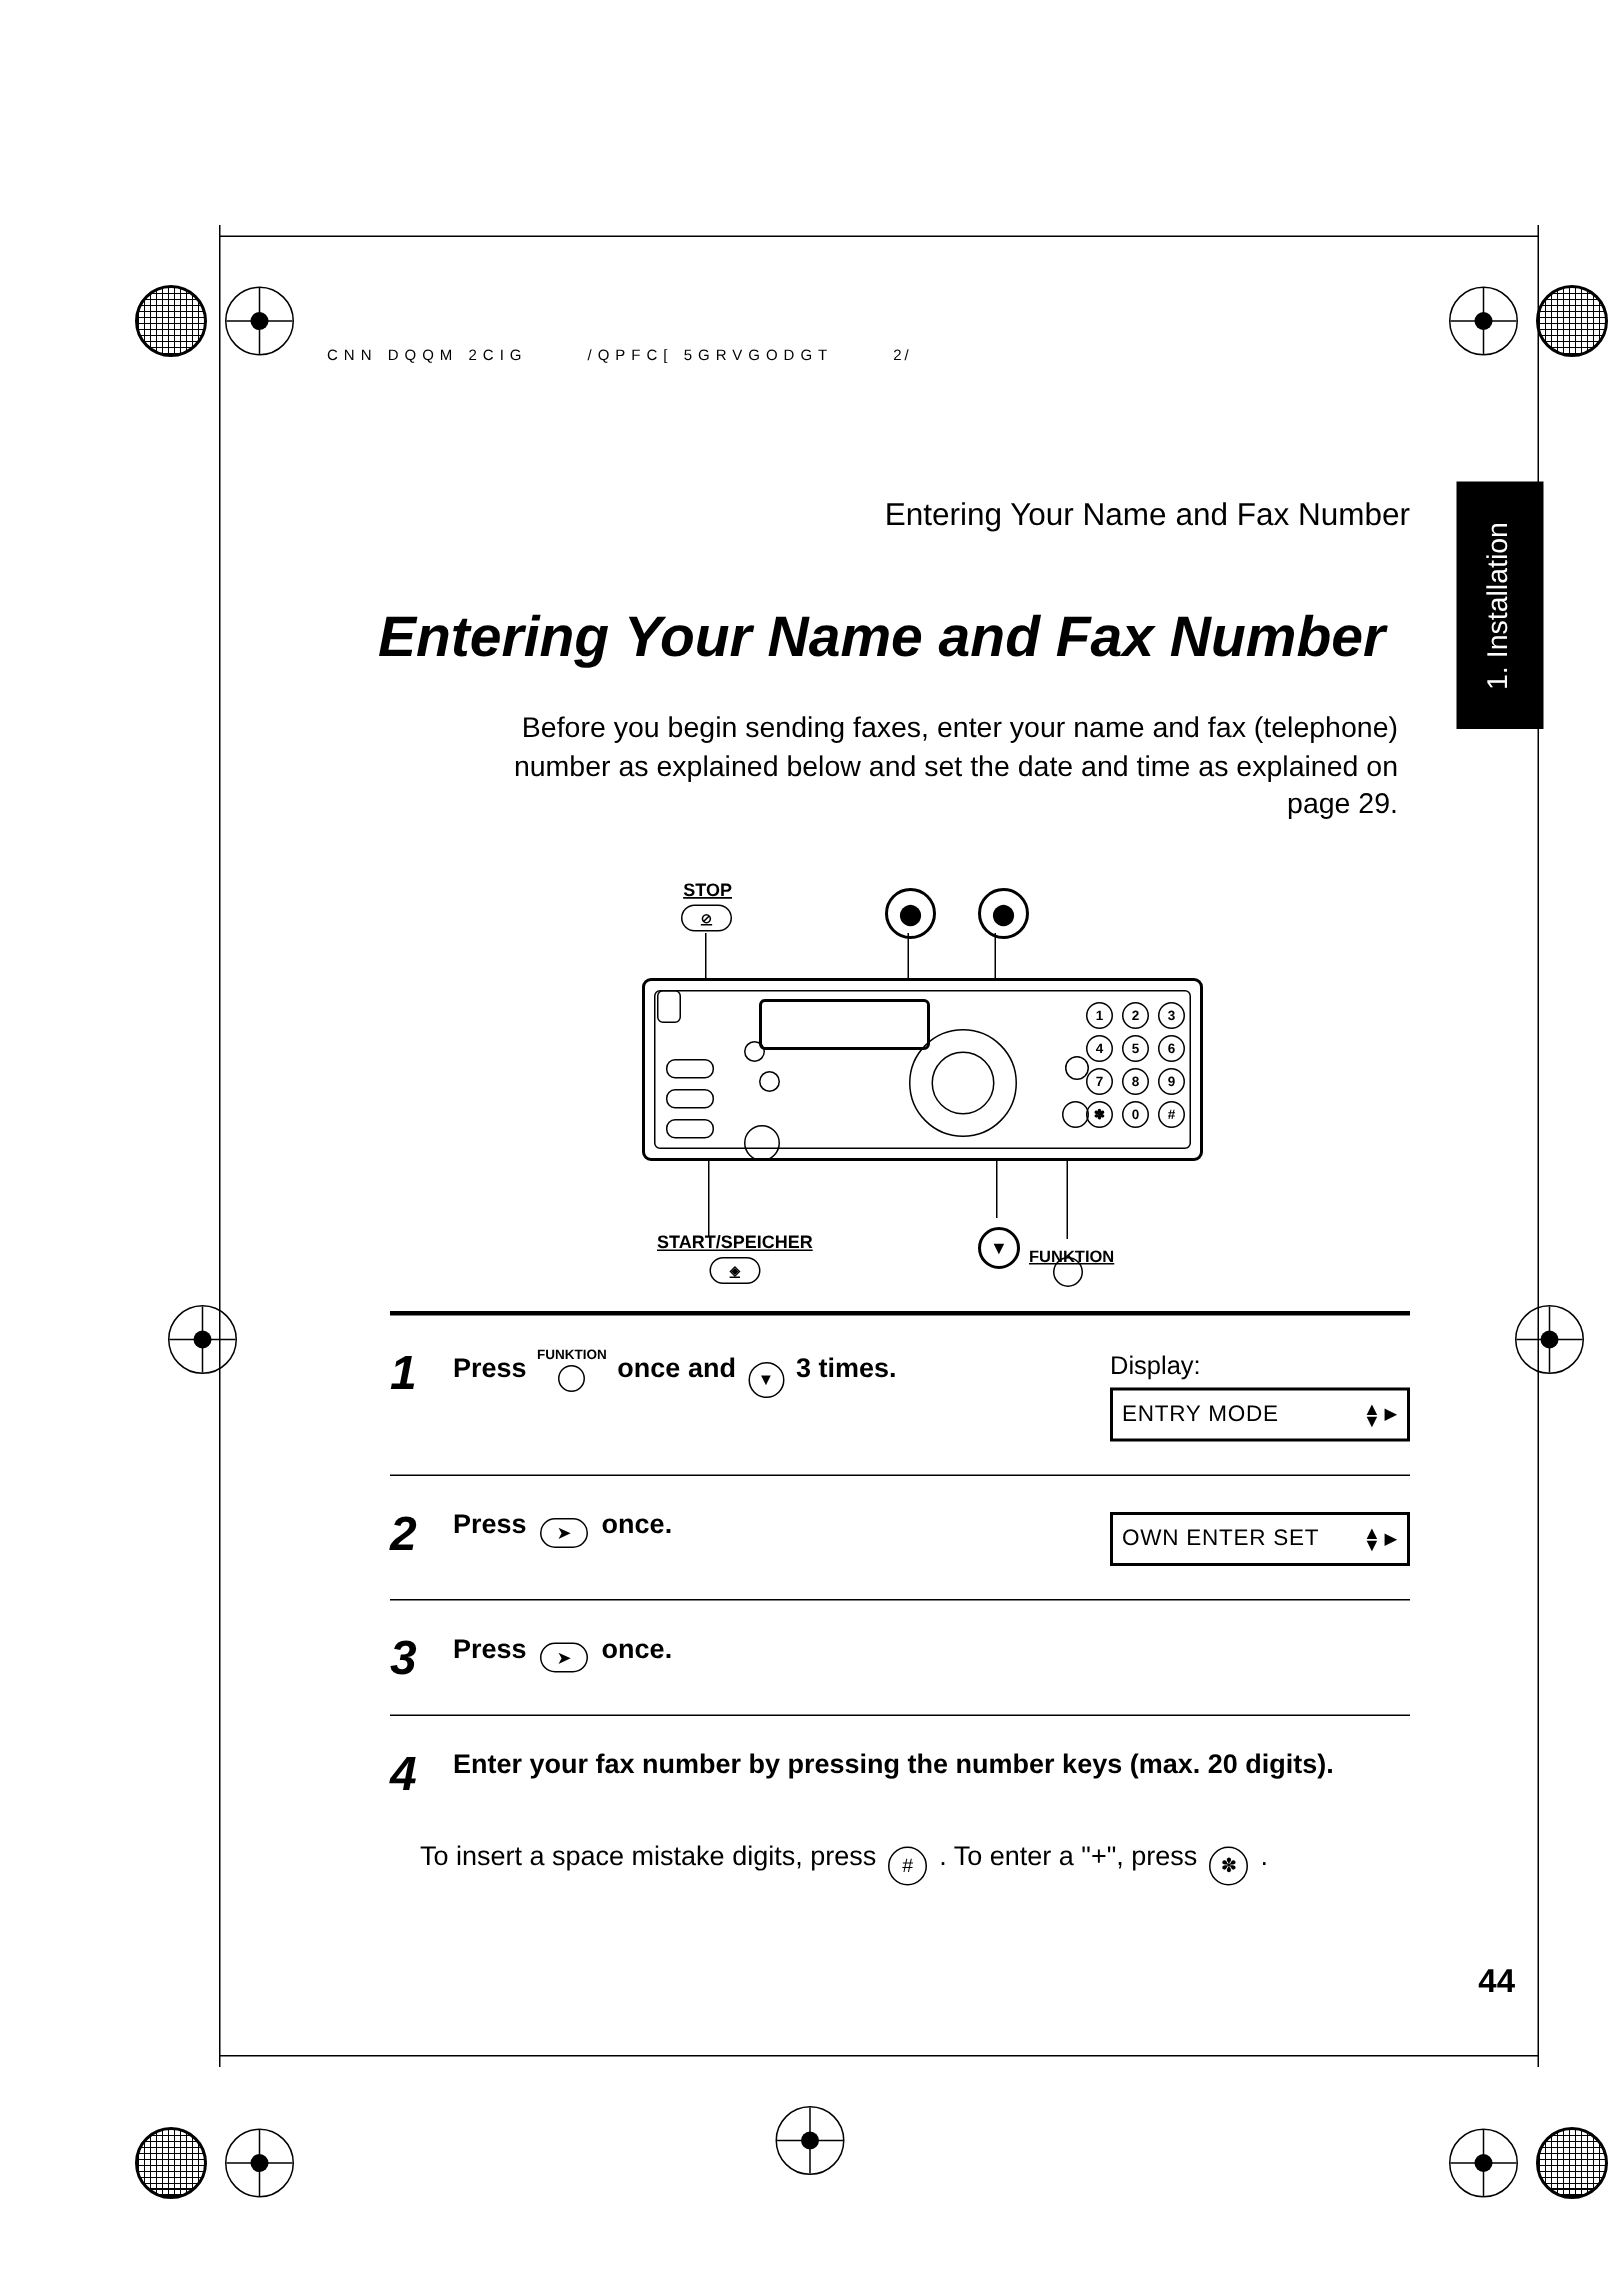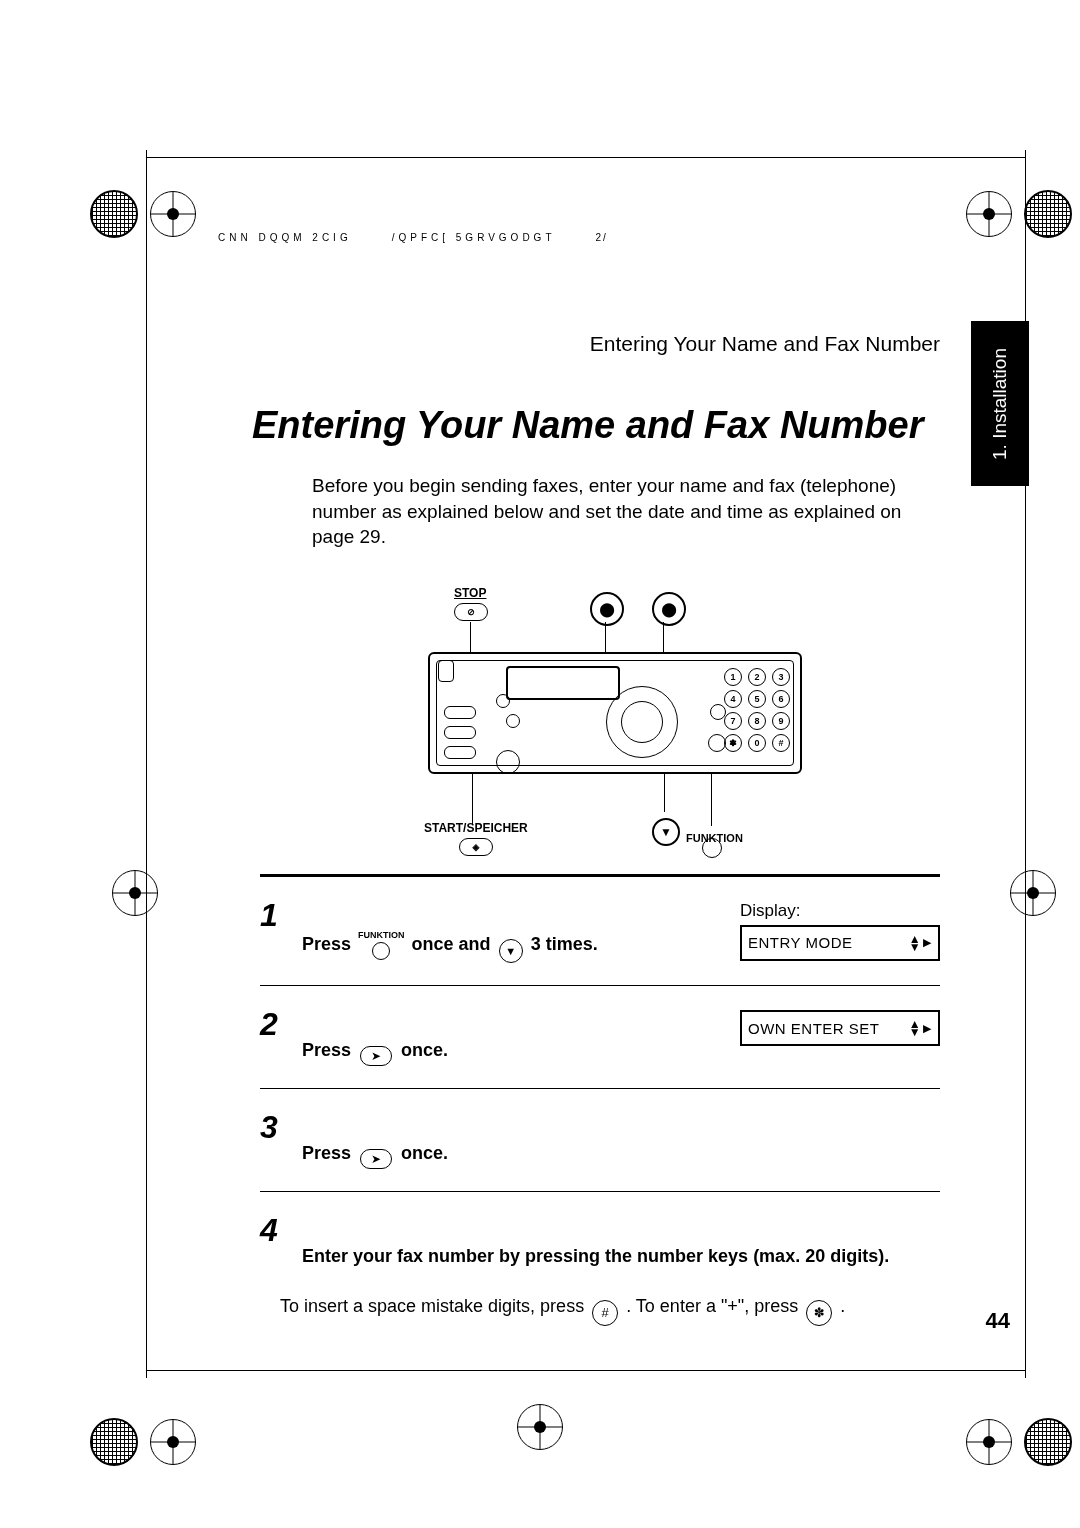--- a/index.html
+++ b/index.html
@@ -31,28 +31,28 @@
 
   
   .side-tab { position: absolute; right: 51px; top: 321px; width: 58px; height: 165px; background: #000; color: #fff; display: flex; align-items: center; justify-content: center; }
   .side-tab span { transform: rotate(-90deg); white-space: nowrap; font-size: 19px; }
 
   
   .content { position: absolute; left: 260px; top: 332px; width: 680px; }
 
   .running-head { text-align: right; font-size: 21px; margin-bottom: 48px; }
   h1.title { font-family: Arial, Helvetica, sans-serif; font-style: italic; font-weight: bold; font-size: 38px; margin: 0 0 26px 0; }
-  .para { font-size: 19px; line-height: 1.35; margin: 0 0 18px 52px; width: 620px; }
+  .para { font-size: 19px; line-height: 1.35; margin: 0 0 18px 52px; width: 620px; text-align: right; }
 
   
   .figure { position: relative; width: 450px; height: 270px; margin: 36px 0 14px 126px; }
-  .lbl { position: absolute; font-size: 12px; font-weight: bold; text-align: left; }
+  .lbl { position: absolute; font-size: 12px; font-weight: bold; text-align: right; text-decoration: underline; }
   .lbl-stop { left: 68px; top: 0; }
   .lbl-stop .btn-oval, .lbl-start .btn-oval { margin: 3px auto 0; }
-  .lbl-start { left: 38px; bottom: 0; }
+  .lbl-start { left: 52px; bottom: 0; }
   .lbl-funk { left: 300px; bottom: 12px; font-size: 11px; }
   .btn-oval { width: 32px; height: 16px; border: 1.5px solid #000; border-radius: 10px; display: flex; align-items: center; justify-content: center; font-size: 9px; background: #fff; }
   .btn-arrows { position: absolute; top: 6px; display: flex; gap: 28px; left: 204px; }
   .arrow-btn { width: 30px; height: 30px; border: 2px solid #000; border-radius: 50%; display: flex; align-items: center; justify-content: center; font-size: 14px; }
   .down-oval { position: absolute; left: 266px; bottom: 10px; width: 24px; height: 24px; border: 2px solid #000; border-radius: 50%; display: flex; align-items: center; justify-content: center; font-size: 12px; }
   .funk-circle { position: absolute; left: 316px; bottom: -2px; width: 18px; height: 18px; border: 1.5px solid #000; border-radius: 50%; }
 
   
   .lead { position: absolute; background: #000; }
   .lead-v { width: 1px; }
@@ -72,21 +72,21 @@
   .small-btn { position: absolute; right: 74px; top: 50px; width: 14px; height: 14px; border: 1.5px solid #000; border-radius: 50%; }
   .small-btn2 { position: absolute; right: 74px; top: 80px; width: 16px; height: 16px; border: 1.5px solid #000; border-radius: 50%; }
 
   .keypad { position: absolute; right: 10px; top: 14px; display: grid; grid-template-columns: repeat(3, 18px); grid-auto-rows: 18px; gap: 4px 6px; }
   .keypad span { border: 1.5px solid #000; border-radius: 50%; display: flex; align-items: center; justify-content: center; font-size: 9px; font-weight: bold; }
 
   
   .steps { margin-top: 18px; border-top: 3px solid #000; }
   .step { display: flex; align-items: flex-start; gap: 12px; padding: 22px 0; border-bottom: 1px solid #000; }
   .stepnum { font-style: italic; font-weight: bold; font-size: 32px; width: 30px; line-height: 1; }
-  .stepbody { flex: 1; font-size: 18px; margin-top: 32px; }
+  .stepbody { flex: 1; font-size: 18px; }
   .stepbody b, .stepbody strong { font-weight: bold; }
   .icon-circ { width: 22px; height: 22px; border: 1.5px solid #000; border-radius: 50%; display: inline-flex; align-items: center; justify-content: center; font-size: 11px; margin: 0 3px; vertical-align: -5px; }
   .icon-oval-arrow { width: 30px; height: 18px; border: 1.8px solid #000; border-radius: 10px; display: inline-flex; align-items: center; justify-content: center; margin: 0 4px; vertical-align: -4px; font-size: 12px; }
   .funk-stack { display: inline-flex; flex-direction: column; align-items: center; font-size: 9px; font-weight: bold; line-height: 1; vertical-align: middle; margin: 0 2px; }
   .funk-stack .c { width: 16px; height: 16px; border: 1.5px solid #000; border-radius: 50%; margin-top: 2px; }
   .vol-stack { display: inline-flex; flex-direction: column; align-items: center; vertical-align: -6px; margin: 0 4px; font-size: 11px; line-height: .8; }
   .vol-stack .c { width: 18px; height: 18px; border: 1.5px solid #000; border-radius: 50%; }
 
   .step-right { width: 200px; padding-top: 2px; }
   .disp-lbl { font-size: 17px; margin-bottom: 4px; }

